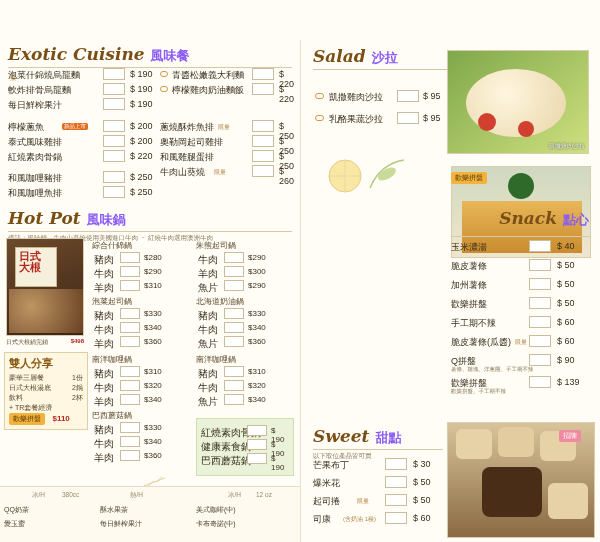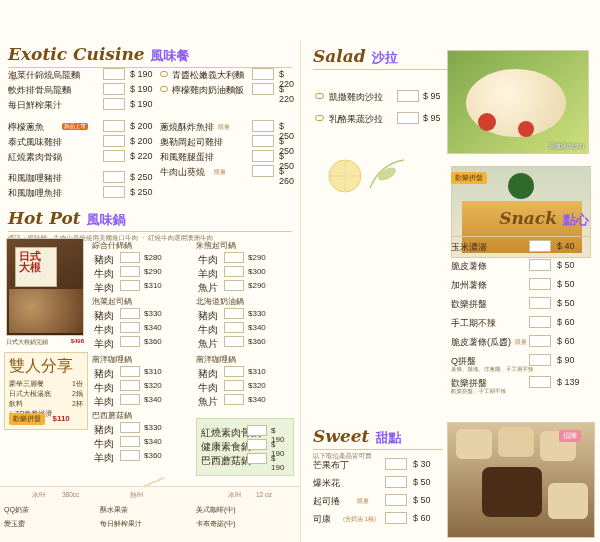--- a/index.html
+++ b/index.html
@@ -73,21 +73,21 @@
   .hp-row { position:relative; height:14px; }
   .hp-row .nm { position:absolute; left:0; top:1px; font-size:10px; color:#3a2e1c; white-space:nowrap;}
   .hp-row .bx { position:absolute; width:20px; height:11px; top:0; border:1px solid #cbbd9c; background:#fff; }
   .hp-row .pr { position:absolute; top:1px; font-size:8px; color:#3a2e1c;}
 
   .veg-panel { background:#eaf3d9; border:1px solid #cfdfae; }
   .veg-title { font-size:11px; color:#4e7a1e; font-weight:bold;}
   .veg-title .en { font-family:"DejaVu Serif",serif; font-style:italic; color:#4e7a1e;}
 
   .combo { background:#fff7e2; border:1px solid #e0cfa4; }
-  .combo h4 { margin:0; font-size:16px; color:#8a5a12; font-weight:normal;}
+  .combo h4 { margin:0; font-size:11px; color:#8a5a12; font-weight:bold;}
 
   
   .drinks { position:absolute; left:0; bottom:0; width:300px; height:56px; background:#fffaf0; border-top:1px solid #e6ddc6;}
   .dk { position:absolute; font-size:7px; color:#4a3d26; }
   .dkh { position:absolute; font-size:6.5px; color:#9a8a68; }
 
   
   .photo { position:absolute; border:1px solid #d8cdb0; overflow:hidden; }
   .cap { position:absolute; font-size:6px; color:#fff; text-shadow:0 0 2px #000; }
 

